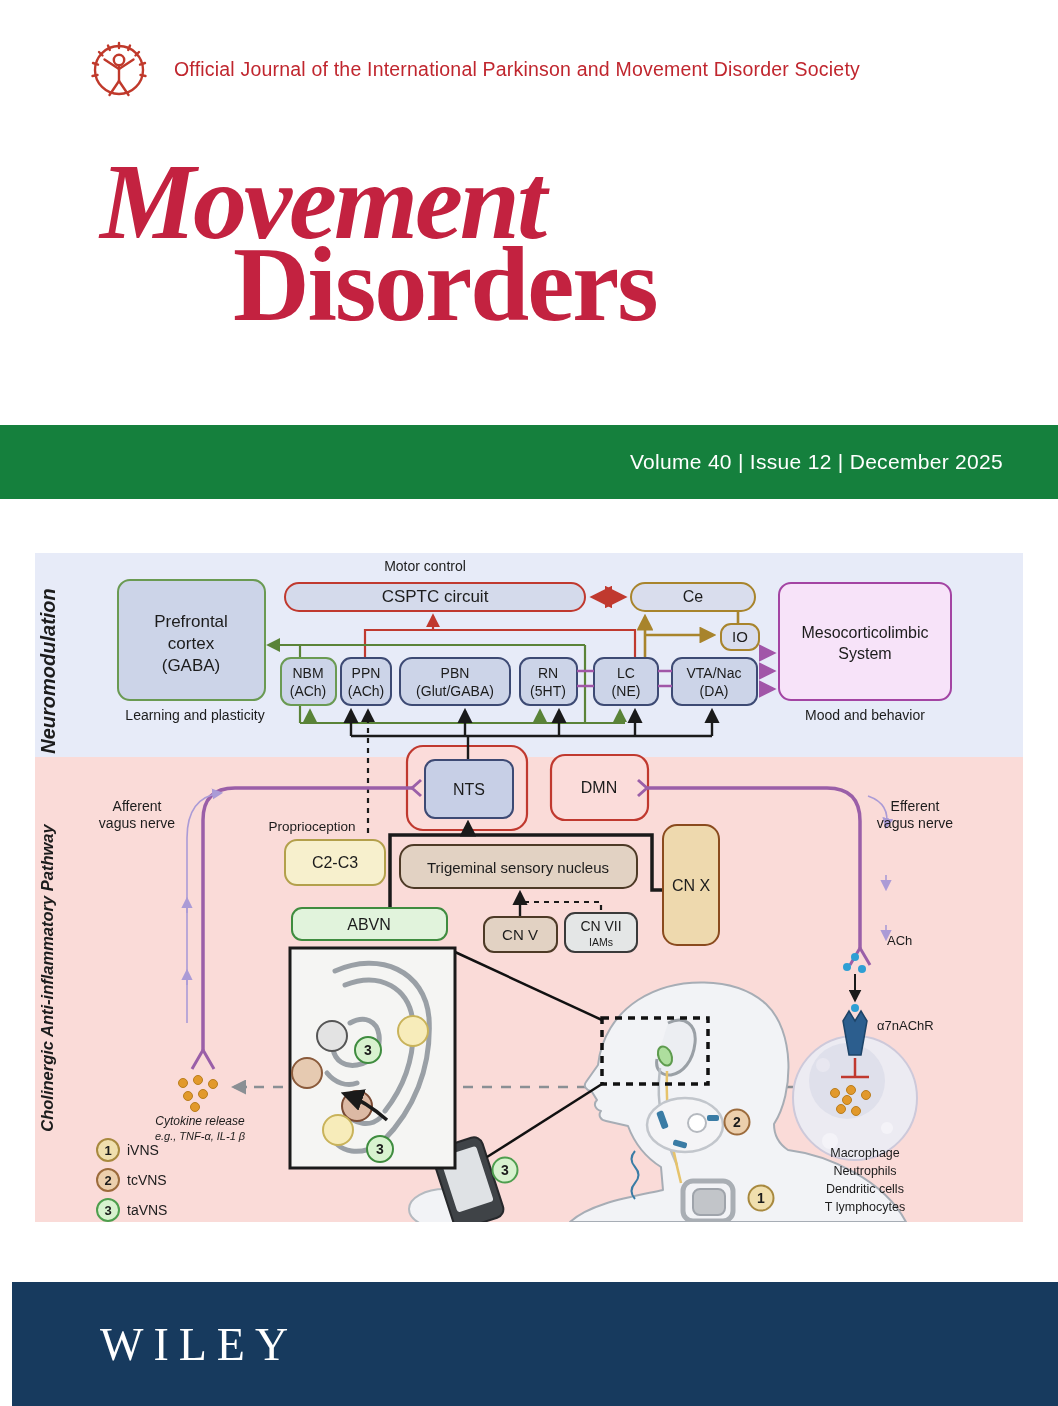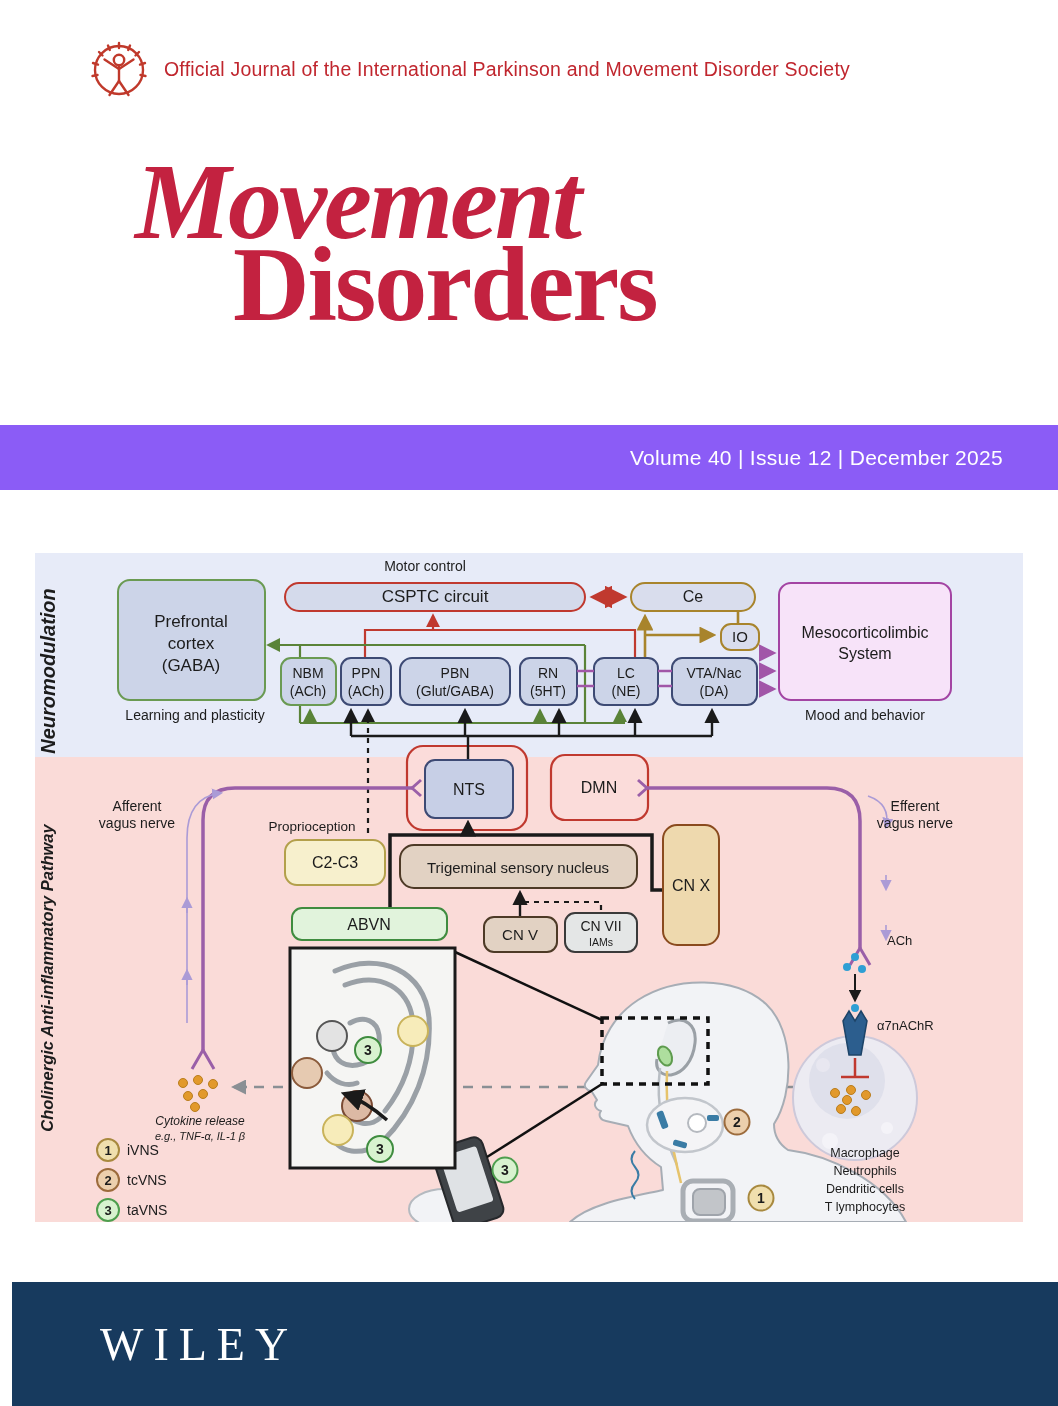--- a/index.html
+++ b/index.html
@@ -1,27 +1,27 @@
 <!DOCTYPE html>
 <html><head>
 <meta charset="utf-8">
 <style>
   html,body{margin:0;padding:0;background:#fff;}
   .page{position:relative;width:1058px;height:1406px;background:#ffffff;overflow:hidden;
         font-family:"Liberation Sans",sans-serif;}
   
-  .society-row{position:absolute;left:88px;top:36px;display:flex;align-items:center;gap:14px;}
+  .society-row{position:absolute;left:88px;top:36px;display:flex;align-items:center;gap:24px;}
   .society-text{color:#c0262e;font-size:19.5px;letter-spacing:.2px;}
   .title-block{position:absolute;left:0;top:140px;width:1058px;}
   .title-word1{position:absolute;left:100px;top:8px;font-family:"Liberation Serif",serif;
-      font-style:italic;font-weight:bold;font-size:108px;color:#c32240;letter-spacing:-3px;line-height:1;margin-left:35px;}
+      font-style:italic;font-weight:bold;font-size:108px;color:#c32240;letter-spacing:-3px;line-height:1;}
   .title-word2{position:absolute;left:233px;top:92px;font-family:"Liberation Serif",serif;
       font-weight:bold;font-size:106px;color:#c32240;letter-spacing:-2px;line-height:1;}
   
-  .banner{position:absolute;left:0;top:425px;width:1058px;height:65px;background:#8b5cf6;
+  .banner{position:absolute;left:0;top:425px;width:1058px;height:74px;background:#15803d;
       display:flex;align-items:center;justify-content:flex-end;padding-right:55px;box-sizing:border-box;}
   .banner-text{color:#ffffff;font-size:21px;letter-spacing:.3px;}
   
   .figure-wrap{position:absolute;left:35px;top:553px;width:988px;height:669px;}
   
   .footer{position:absolute;left:12px;top:1282px;width:1058px;height:124px;background:#173a5e;}
   .wiley{position:absolute;left:88px;top:36px;color:#ffffff;font-family:"Liberation Serif",serif;
       font-size:46px;letter-spacing:10px;}
   svg text{font-family:"Liberation Sans",sans-serif;fill:#1c1c1c;}
 </style>

